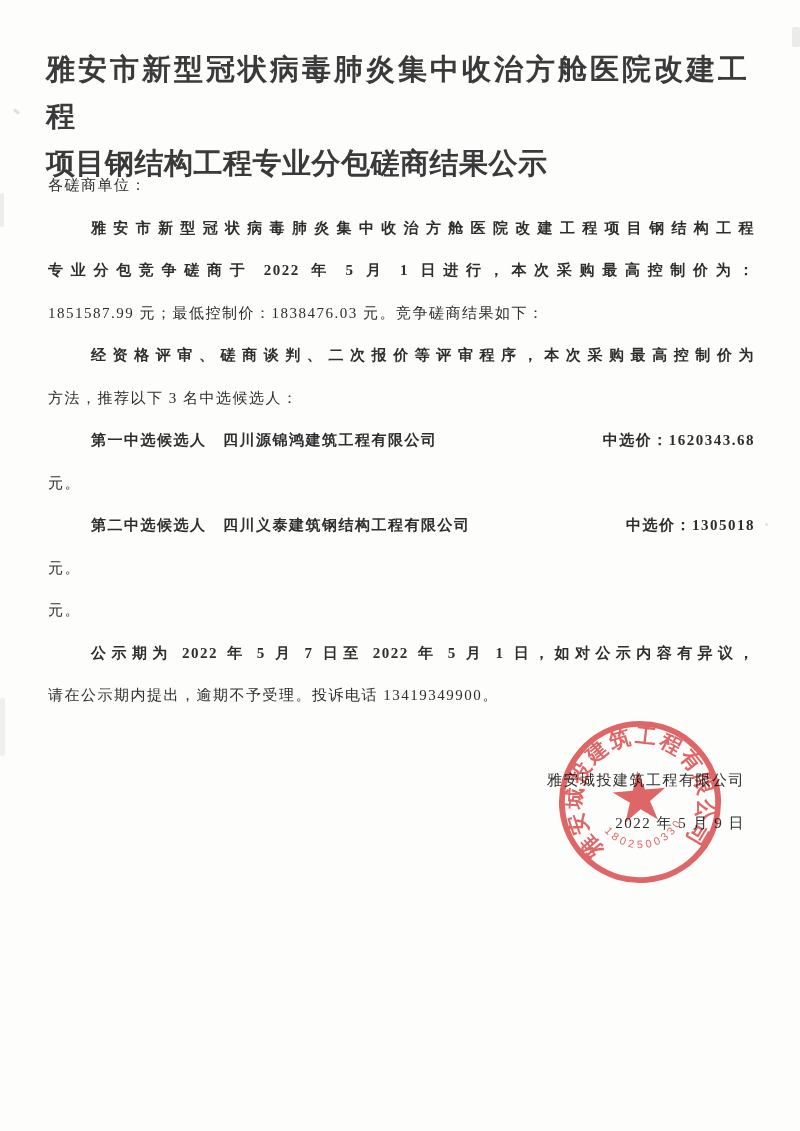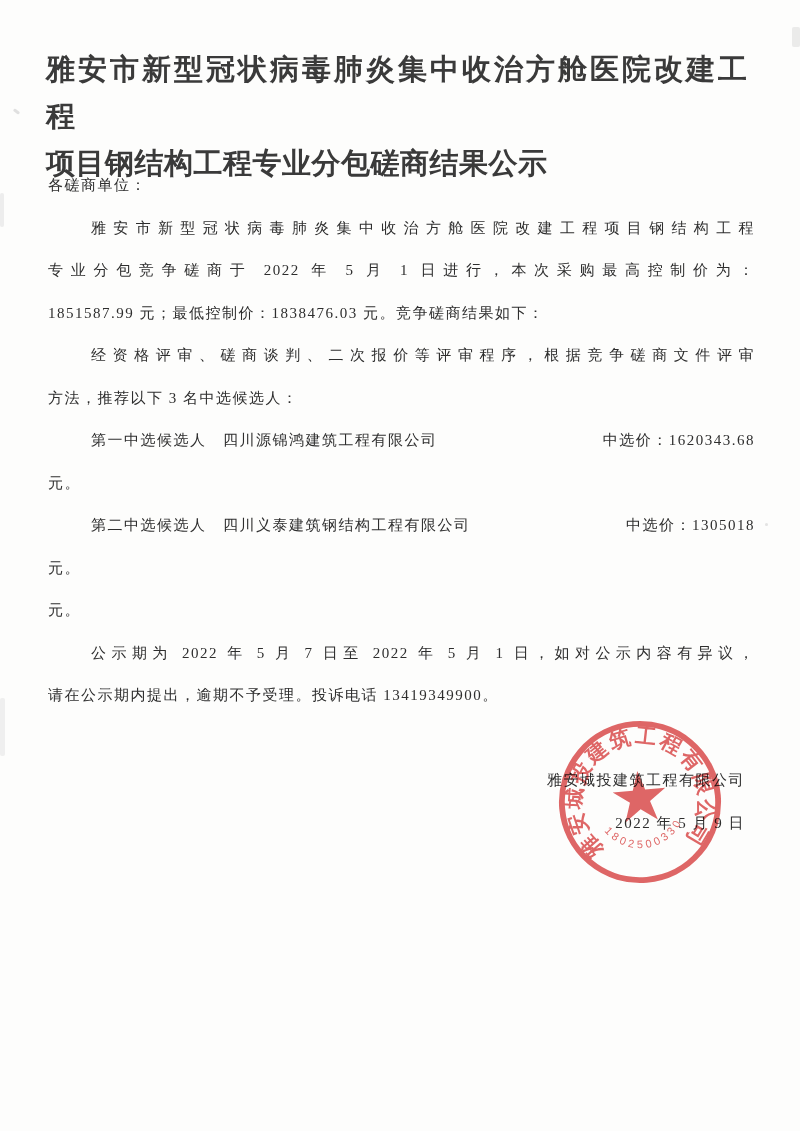--- a/index.html
+++ b/index.html
@@ -39,25 +39,27 @@
   .ln {
     height: 42.5px;
     line-height: 42.5px;
     white-space: nowrap;
   }
   .indent { text-indent: 43px; }
   .fill {
     white-space: normal;
     text-align: justify;
     text-align-last: justify;
+    font-weight: bold;
   }
   .flex-row {
     display: flex;
     justify-content: space-between;
     padding-left: 43px;
+    font-weight: bold;
   }
   .right-align { text-align: right; padding-right: 10px; }
   .blank-line { height: 42.5px; }
   
   .seal {
     position: absolute;
     left: 556px;
     top: 718px;
     width: 168px;
     height: 168px;
@@ -100,21 +102,21 @@
     <div class="title-line-2">项目钢结构工程专业分包磋商结果公示</div>
   </div>
 
   <div class="body-block">
     <div class="ln">各磋商单位：</div>
 
     <div class="ln indent fill">雅安市新型冠状病毒肺炎集中收治方舱医院改建工程项目钢结构工程</div>
     <div class="ln fill">专业分包竞争磋商于 2022 年 5 月 1 日进行，本次采购最高控制价为：</div>
     <div class="ln">1851587.99 元；最低控制价：1838476.03 元。竞争磋商结果如下：</div>
 
-    <div class="ln indent fill">经资格评审、磋商谈判、二次报价等评审程序，根据竞争磋商文件评审</div>
+    <div class="ln indent fill">经资格评审、磋商谈判、二次报价等评审程序，本次采购最高控制价为</div>
     <div class="ln">方法，推荐以下 3 名中选候选人：</div>
 
     <div class="ln flex-row">
       <span>第一中选候选人　四川源锦鸿建筑工程有限公司</span>
       <span>中选价：1620343.68</span>
     </div>
     <div class="ln">元。</div>
 
     <div class="ln flex-row">
       <span>第二中选候选人　四川义泰建筑钢结构工程有限公司</span>

